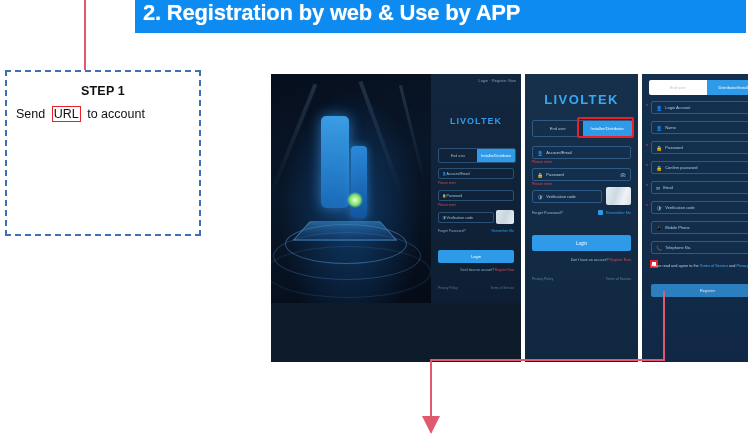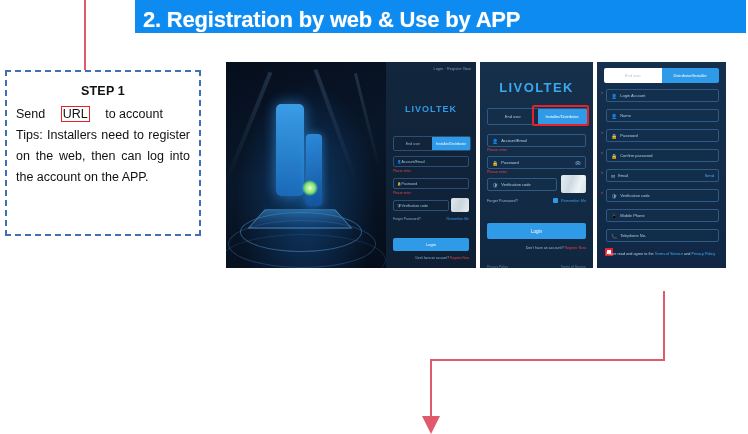--- a/index.html
+++ b/index.html
@@ -8,21 +8,21 @@
     background:#ffffff;
     font-family:"Liberation Sans", sans-serif;
     position:relative;
     overflow:hidden;
   }
 
   
   #title-banner{
     position:absolute;left:135px;top:0px;width:611px;height:33px;
     background:#0d8bf0;
-    display:flex;align-items:flex-end;
+    display:flex;align-items:flex-start;
   }
   #title-banner .t{
     color:#ffffff;font-size:22px;font-weight:bold;
     letter-spacing:-0.2px;padding-left:8px;
     white-space:nowrap;
     text-shadow:0 0 1px rgba(255,255,255,.5);
   }
 
   
   .redline{position:absolute;background:#e05a6e;}
@@ -48,27 +48,27 @@
   #step-title{
     text-align:center;font-size:12.5px;font-weight:bold;color:#111;
     margin:6px 0 6px 0;letter-spacing:.2px;
   }
   .step-line{
     font-size:12.5px;color:#111;line-height:21px;
   }
   #step-line1{white-space:nowrap;}
   #step-body{text-align:justify;text-justify:inter-word;}
   .url-box{
-    border:1.6px solid #e8202a;padding:0 1px;margin:0 12px;
+    border:1.6px solid #e8202a;padding:0 1px;margin:0 3px;
     display:inline-block;line-height:14px;
   }
 
   
   #panels{position:absolute;left:226px;top:62px;height:229px;}
-  .panel{position:absolute;top:0;height:206px;overflow:hidden;background:#0d1b2b;}
+  .panel{position:absolute;top:12px;height:288px;overflow:hidden;background:#0d1b2b;margin-left:45px;}
 
   
   #panel-hero{left:0px;width:250px;}
   #hero-art{
     position:absolute;left:0;top:0;width:160px;height:229px;
     background:
       radial-gradient(ellipse at 50% 62%, rgba(20,90,160,.55) 0%, rgba(8,26,48,0) 62%),
       linear-gradient(160deg,#060e1c 0%,#09172a 45%,#050b16 100%);
   }
   .beam{position:absolute;background:linear-gradient(180deg,rgba(120,160,200,.22),rgba(120,160,200,0));}
@@ -243,21 +243,20 @@
 
 <div class="redline" id="top-connector"></div>
 
 <div id="step-box">
   <div id="step-title">STEP 1</div>
   <div class="step-line" id="step-line1">
     <span>Send</span>
     <span class="url-box">URL</span>
     <span>to account</span>
   </div>
-  <div class="step-line" id="step-body">Tips: Installers need to register on the web, then can log into the account on the APP.</div>
 </div>
 
 <div id="panels">
 
   <div class="panel" id="panel-hero">
     <div id="hero-art">
       <div class="beam" id="beam1"></div>
       <div class="beam" id="beam2"></div>
       <div class="beam" id="beam3"></div>
       <div class="ring" id="ring3"></div>

